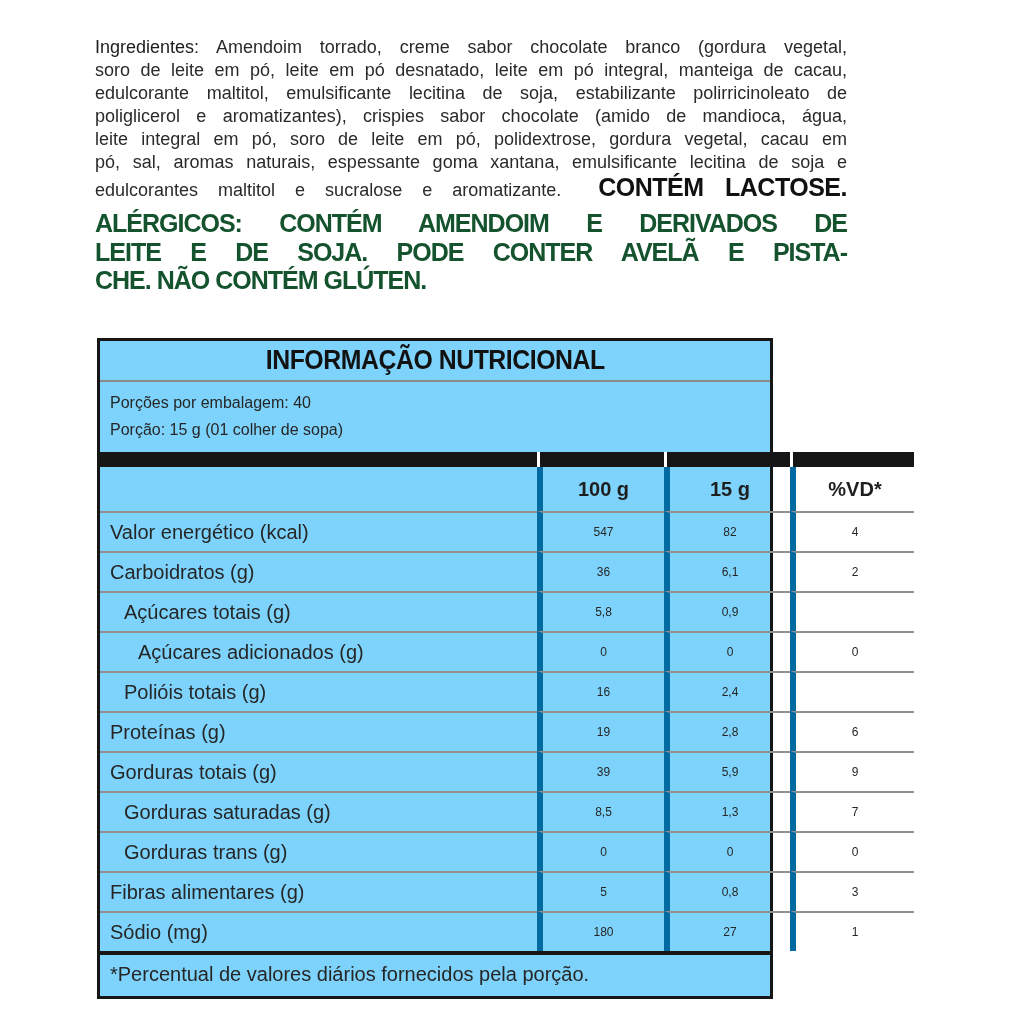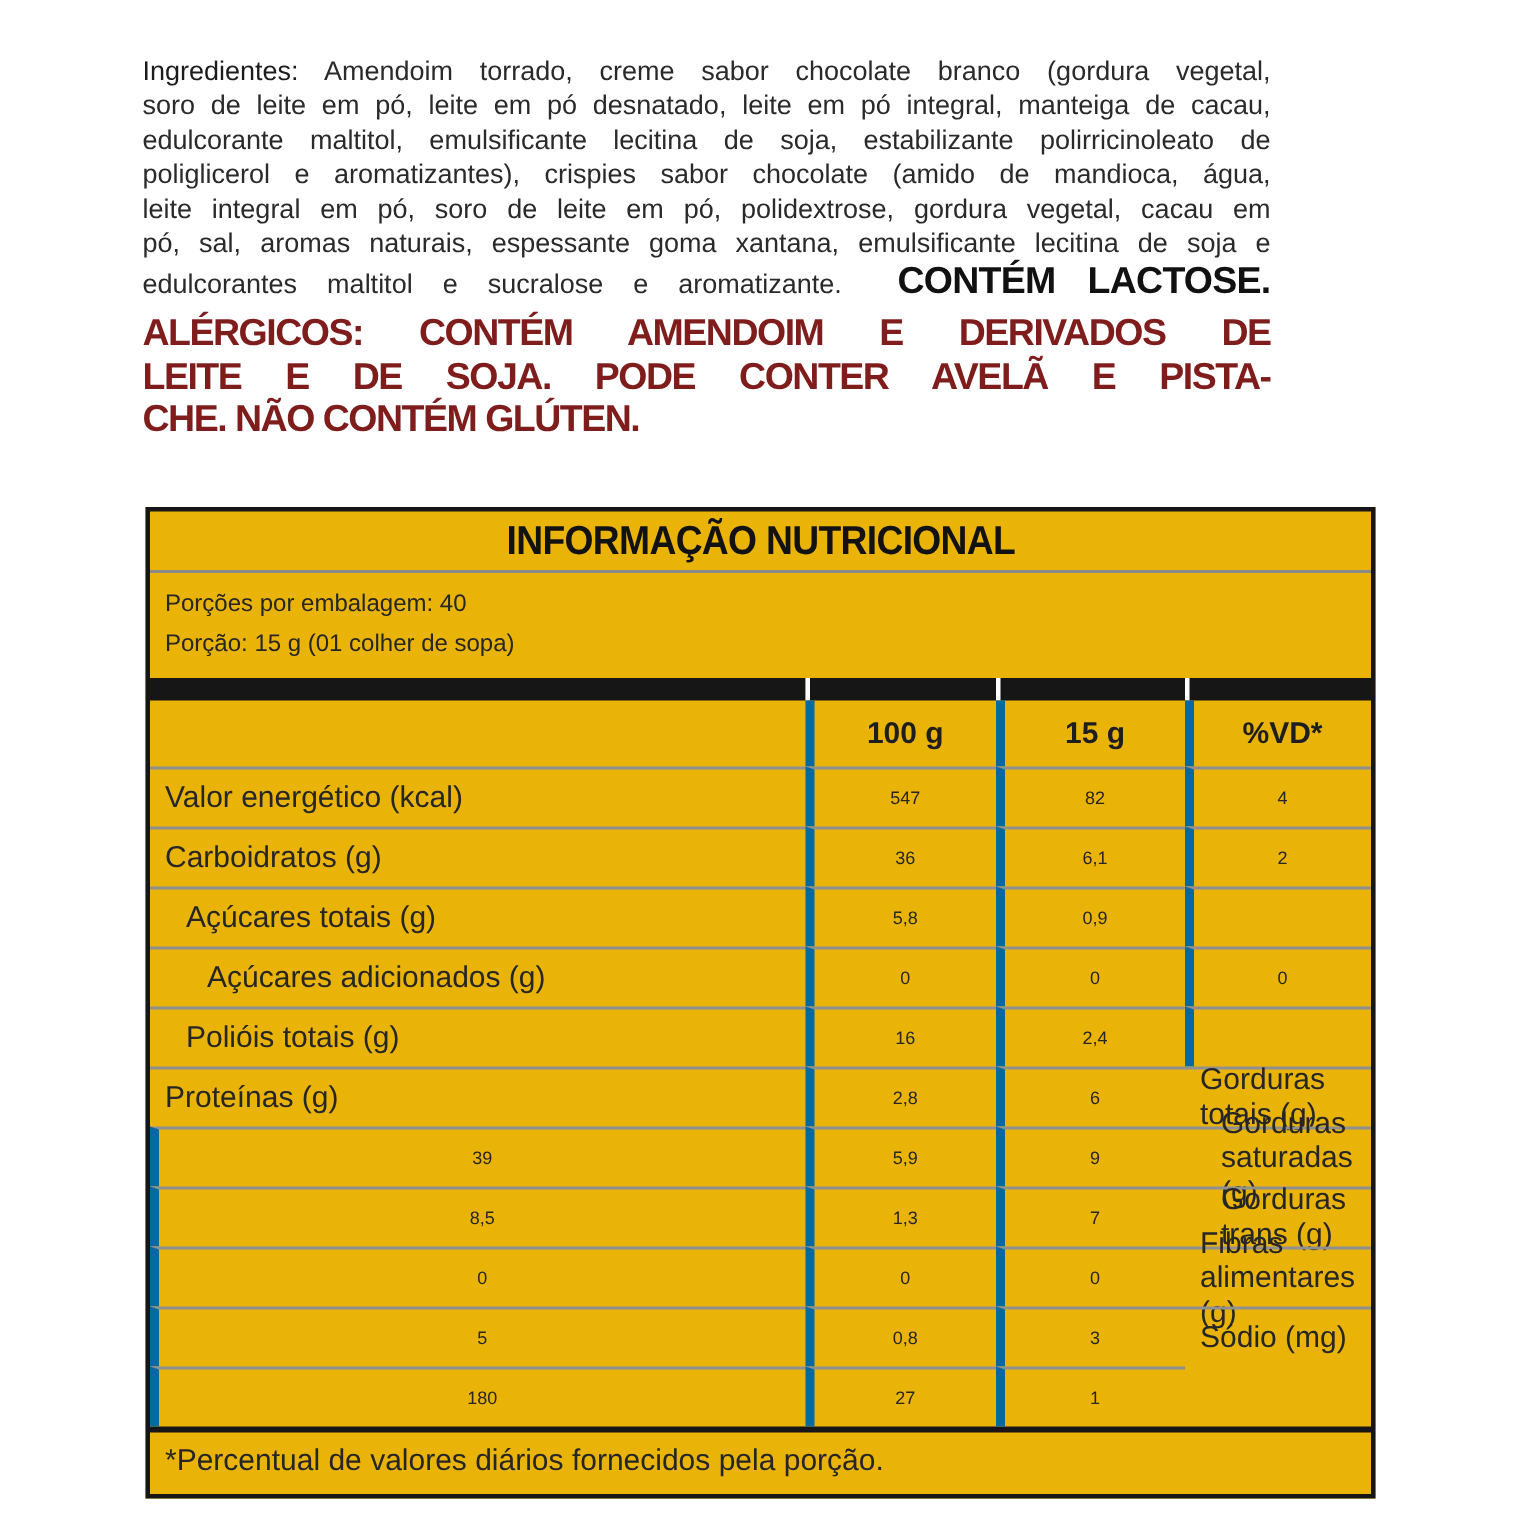--- a/index.html
+++ b/index.html
@@ -15,28 +15,28 @@
     text-align:justify; text-align-last:justify;
   }
   .ing-lead { font-weight:normal; color:#1c1c1c; }
   .ing-last { line-height:27px; }
   .lactose {
     font-size:25px; font-weight:bold; color:#111;
     letter-spacing:-0.5px; white-space:nowrap;margin-left:17px;
   }
   .allergens { margin-top:5px; }
   .alg-line {
-    font-size:25px; font-weight:bold; color:#7f1d1d;
+    font-size:25px; font-weight:bold; color:#14532d;
     letter-spacing:-1px; line-height:28.5px;
   }
   .alg-line.just { text-align:justify; text-align-last:justify; }
   
   .ntable {
-    position:absolute; left:97px; top:338px; width:820px;
-    border:3px solid #161616; background:#eab308;
+    position:absolute; left:97px; top:338px; width:676px;
+    border:3px solid #161616; background:#7dd3fc;
   }
   .ntitle {
     height:41px; display:flex; align-items:center; justify-content:center;
     border-bottom:2px solid #8a8a8a;
   }
   .ntitle span {
     font-weight:bold; font-size:27px; color:#121212;
     letter-spacing:-0.5px; transform:scaleX(0.92);
   }
   .nserv { padding:7px 10px 9px 10px; font-size:16px; line-height:27px; }
@@ -124,20 +124,21 @@
     <div class="rnum vline">0</div>
     <div class="rnum vline">0</div>
     <div class="rnum vline">0</div>
 
     <div class="rlabel ind1">Polióis totais (g)</div>
     <div class="rnum vline">16</div>
     <div class="rnum vline">2,4</div>
     <div class="rnum vline"></div>
 
     <div class="rlabel">Proteínas (g)</div>
+    <div class="rnum vline">19</div>
     <div class="rnum vline">2,8</div>
     <div class="rnum vline">6</div>
 
     <div class="rlabel">Gorduras totais (g)</div>
     <div class="rnum vline">39</div>
     <div class="rnum vline">5,9</div>
     <div class="rnum vline">9</div>
 
     <div class="rlabel ind1">Gorduras saturadas (g)</div>
     <div class="rnum vline">8,5</div>

